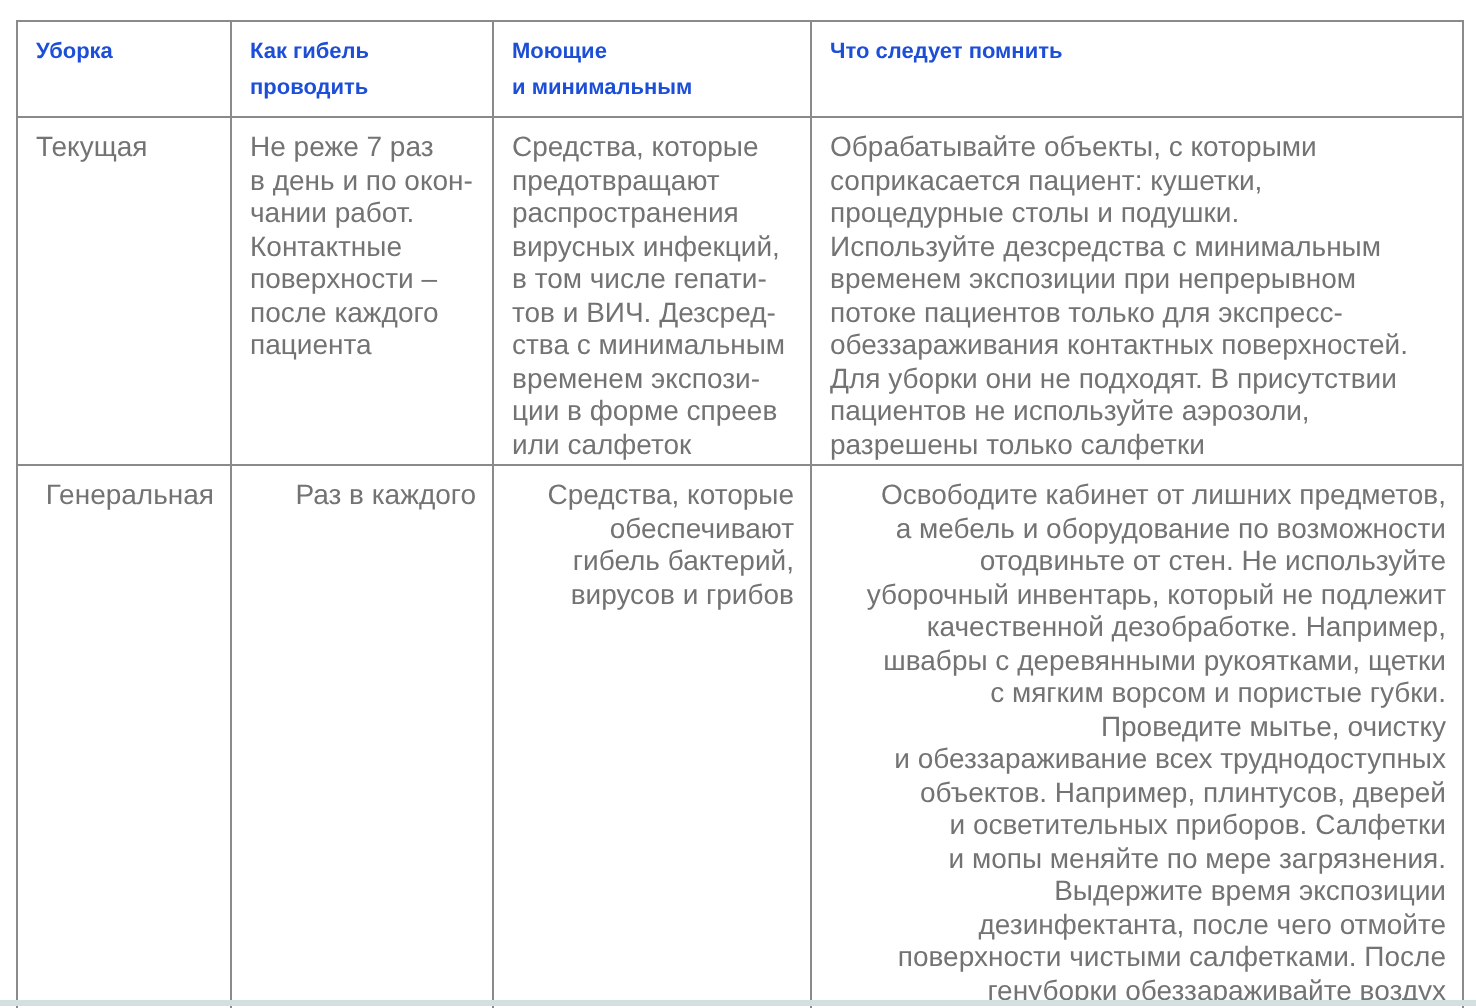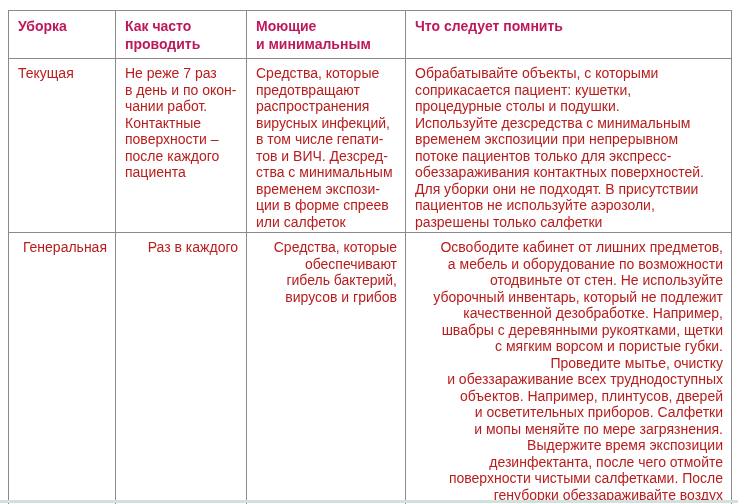--- a/index.html
+++ b/index.html
@@ -28,30 +28,30 @@
   }
   table.cleaning-table th,
   table.cleaning-table td {
     border: 1px solid #8a8a8a;
     vertical-align: top;
     text-align: left;
     white-space: pre-line;
     overflow: hidden;
   }
   table.cleaning-table th {
-    color: #be185d;
-    font-size: 14px;
+    color: #1d4ed8;
+    font-size: 11px;
     line-height: 18px;
     font-weight: bold;
     padding: 6px 8px 5px 9px;
     height: 47px;
     box-sizing: border-box;
   }
   table.cleaning-table td {
-    color: #b91c1c;
+    color: #737373;
     font-size: 14px;
     line-height: 16.5px;
     font-weight: normal;
     padding: 6px 8px 2px 9px;
   }
   tr.row-current td { height: 172px; box-sizing: border-box; }
   tr.row-general td { height: 268px; box-sizing: border-box; text-align: right; }
   .page-edge-line {
     position: absolute;
     left: 0;
@@ -68,21 +68,21 @@
   <table class="cleaning-table">
     <colgroup>
       <col style="width:107px">
       <col style="width:131px">
       <col style="width:159px">
       <col style="width:326px">
     </colgroup>
     <thead>
       <tr>
         <th>Уборка</th>
-        <th>Как часто
+        <th>Как гибель
 проводить</th>
         <th>Моющие
 и минимальным</th>
         <th>Что следует помнить</th>
       </tr>
     </thead>
     <tbody>
       <tr class="row-current">
         <td>Текущая</td>
         <td>Не реже 7 раз

